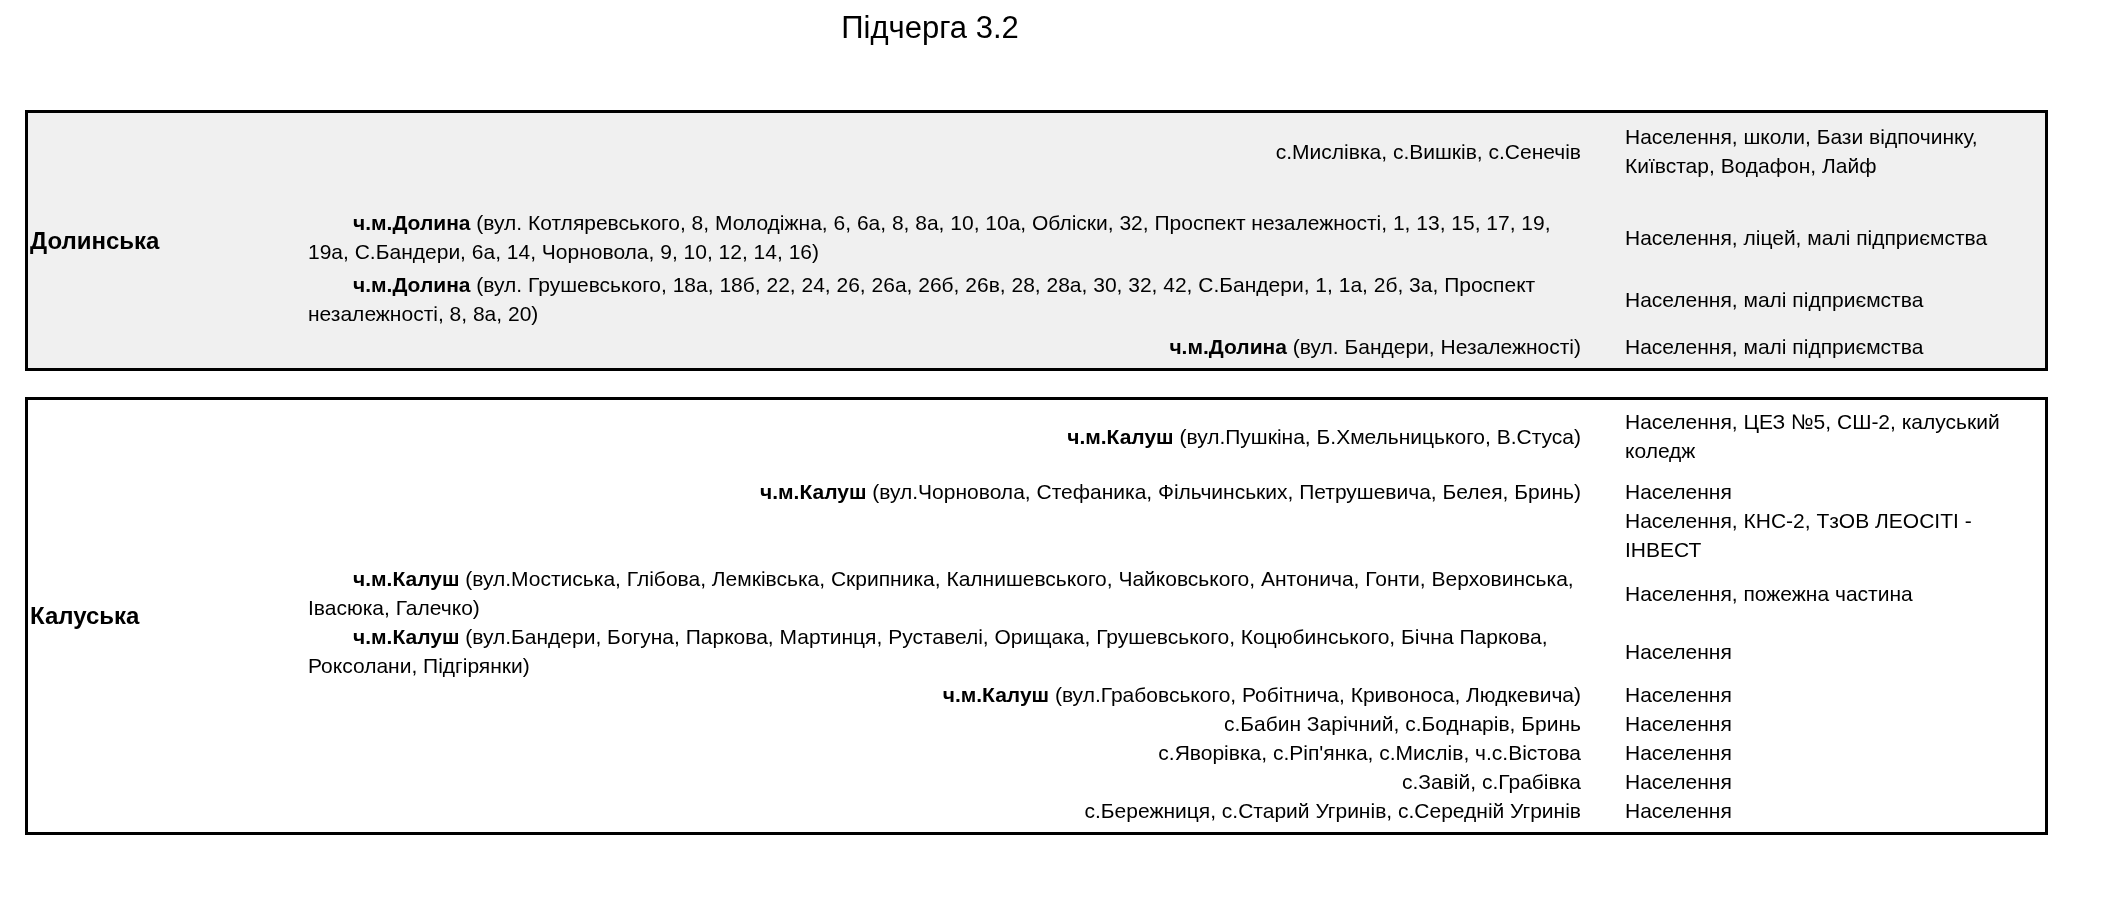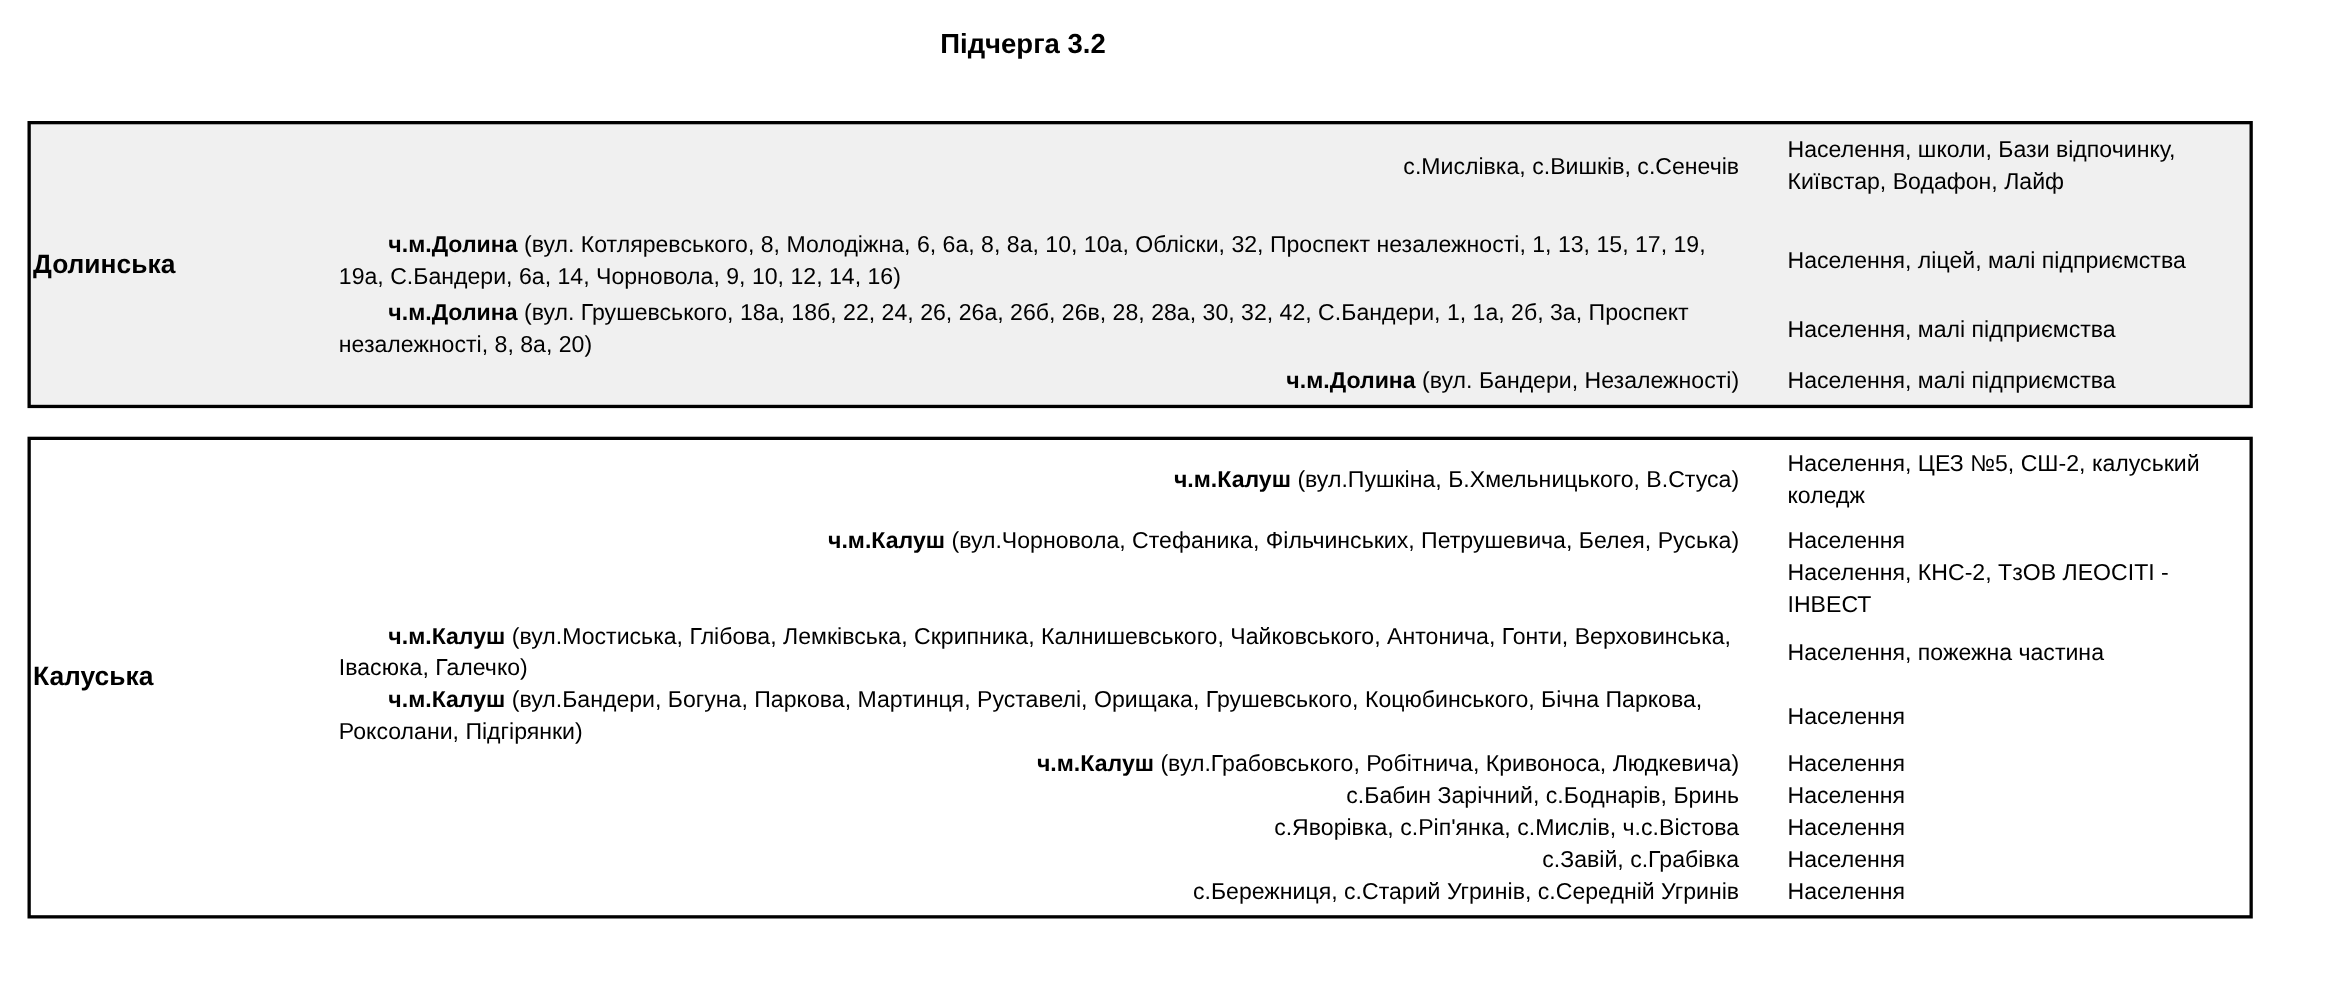--- a/index.html
+++ b/index.html
@@ -10,26 +10,26 @@
     font-family: "Liberation Sans", sans-serif;
   }
   body {
     position: relative;
     width: 2123px;
     height: 900px;
     overflow: hidden;
   }
   .page-title {
     position: absolute;
-    top: 26px;
+    top: 10px;
     left: 0;
     width: 1860px;
     text-align: center;
-    font-size: 25px;
-    font-weight: bold;
+    font-size: 31px;
+    font-weight: normal;
   }
   .qtable {
     position: absolute;
     left: 25px;
     width: 2023px;
     border: 3px solid #000000;
     box-sizing: border-box;
     display: flex;
   }
   #table-dolynska {
@@ -116,21 +116,21 @@
 <section class="qtable" id="table-kaluska">
   <div class="cell-district">
       <span>Калуська</span>
     </div>
   <div class="rows">
     <div class="qrow">
       <div class="streets"><b class="bold-name">ч.м.Калуш</b><span> (вул.Пушкіна, Б.Хмельницького, В.Стуса)</span></div>
       <div class="consumers">Населення, ЦЕЗ №5, СШ-2, калуський коледж</div>
     </div>
     <div class="qrow">
-      <div class="streets"><b class="bold-name">ч.м.Калуш</b><span> (вул.Чорновола, Стефаника, Фільчинських, Петрушевича, Белея, Руська)</span></div>
+      <div class="streets"><b class="bold-name">ч.м.Калуш</b><span> (вул.Чорновола, Стефаника, Фільчинських, Петрушевича, Белея, Бринь)</span></div>
       <div class="consumers">Населення</div>
     </div>
     <div class="qrow">
       <div class="consumers">Населення, КНС-2, ТзОВ ЛЕОСІТІ - ІНВЕСТ</div>
     </div>
     <div class="qrow">
       <div class="streets"><b class="bold-name">ч.м.Калуш</b><span> (вул.Мостиська, Глібова, Лемківська, Скрипника, Калнишевського, Чайковського, Антонича, Гонти, Верховинська, Івасюка, Галечко)</span></div>
       <div class="consumers">Населення, пожежна частина</div>
     </div>
     <div class="qrow">

